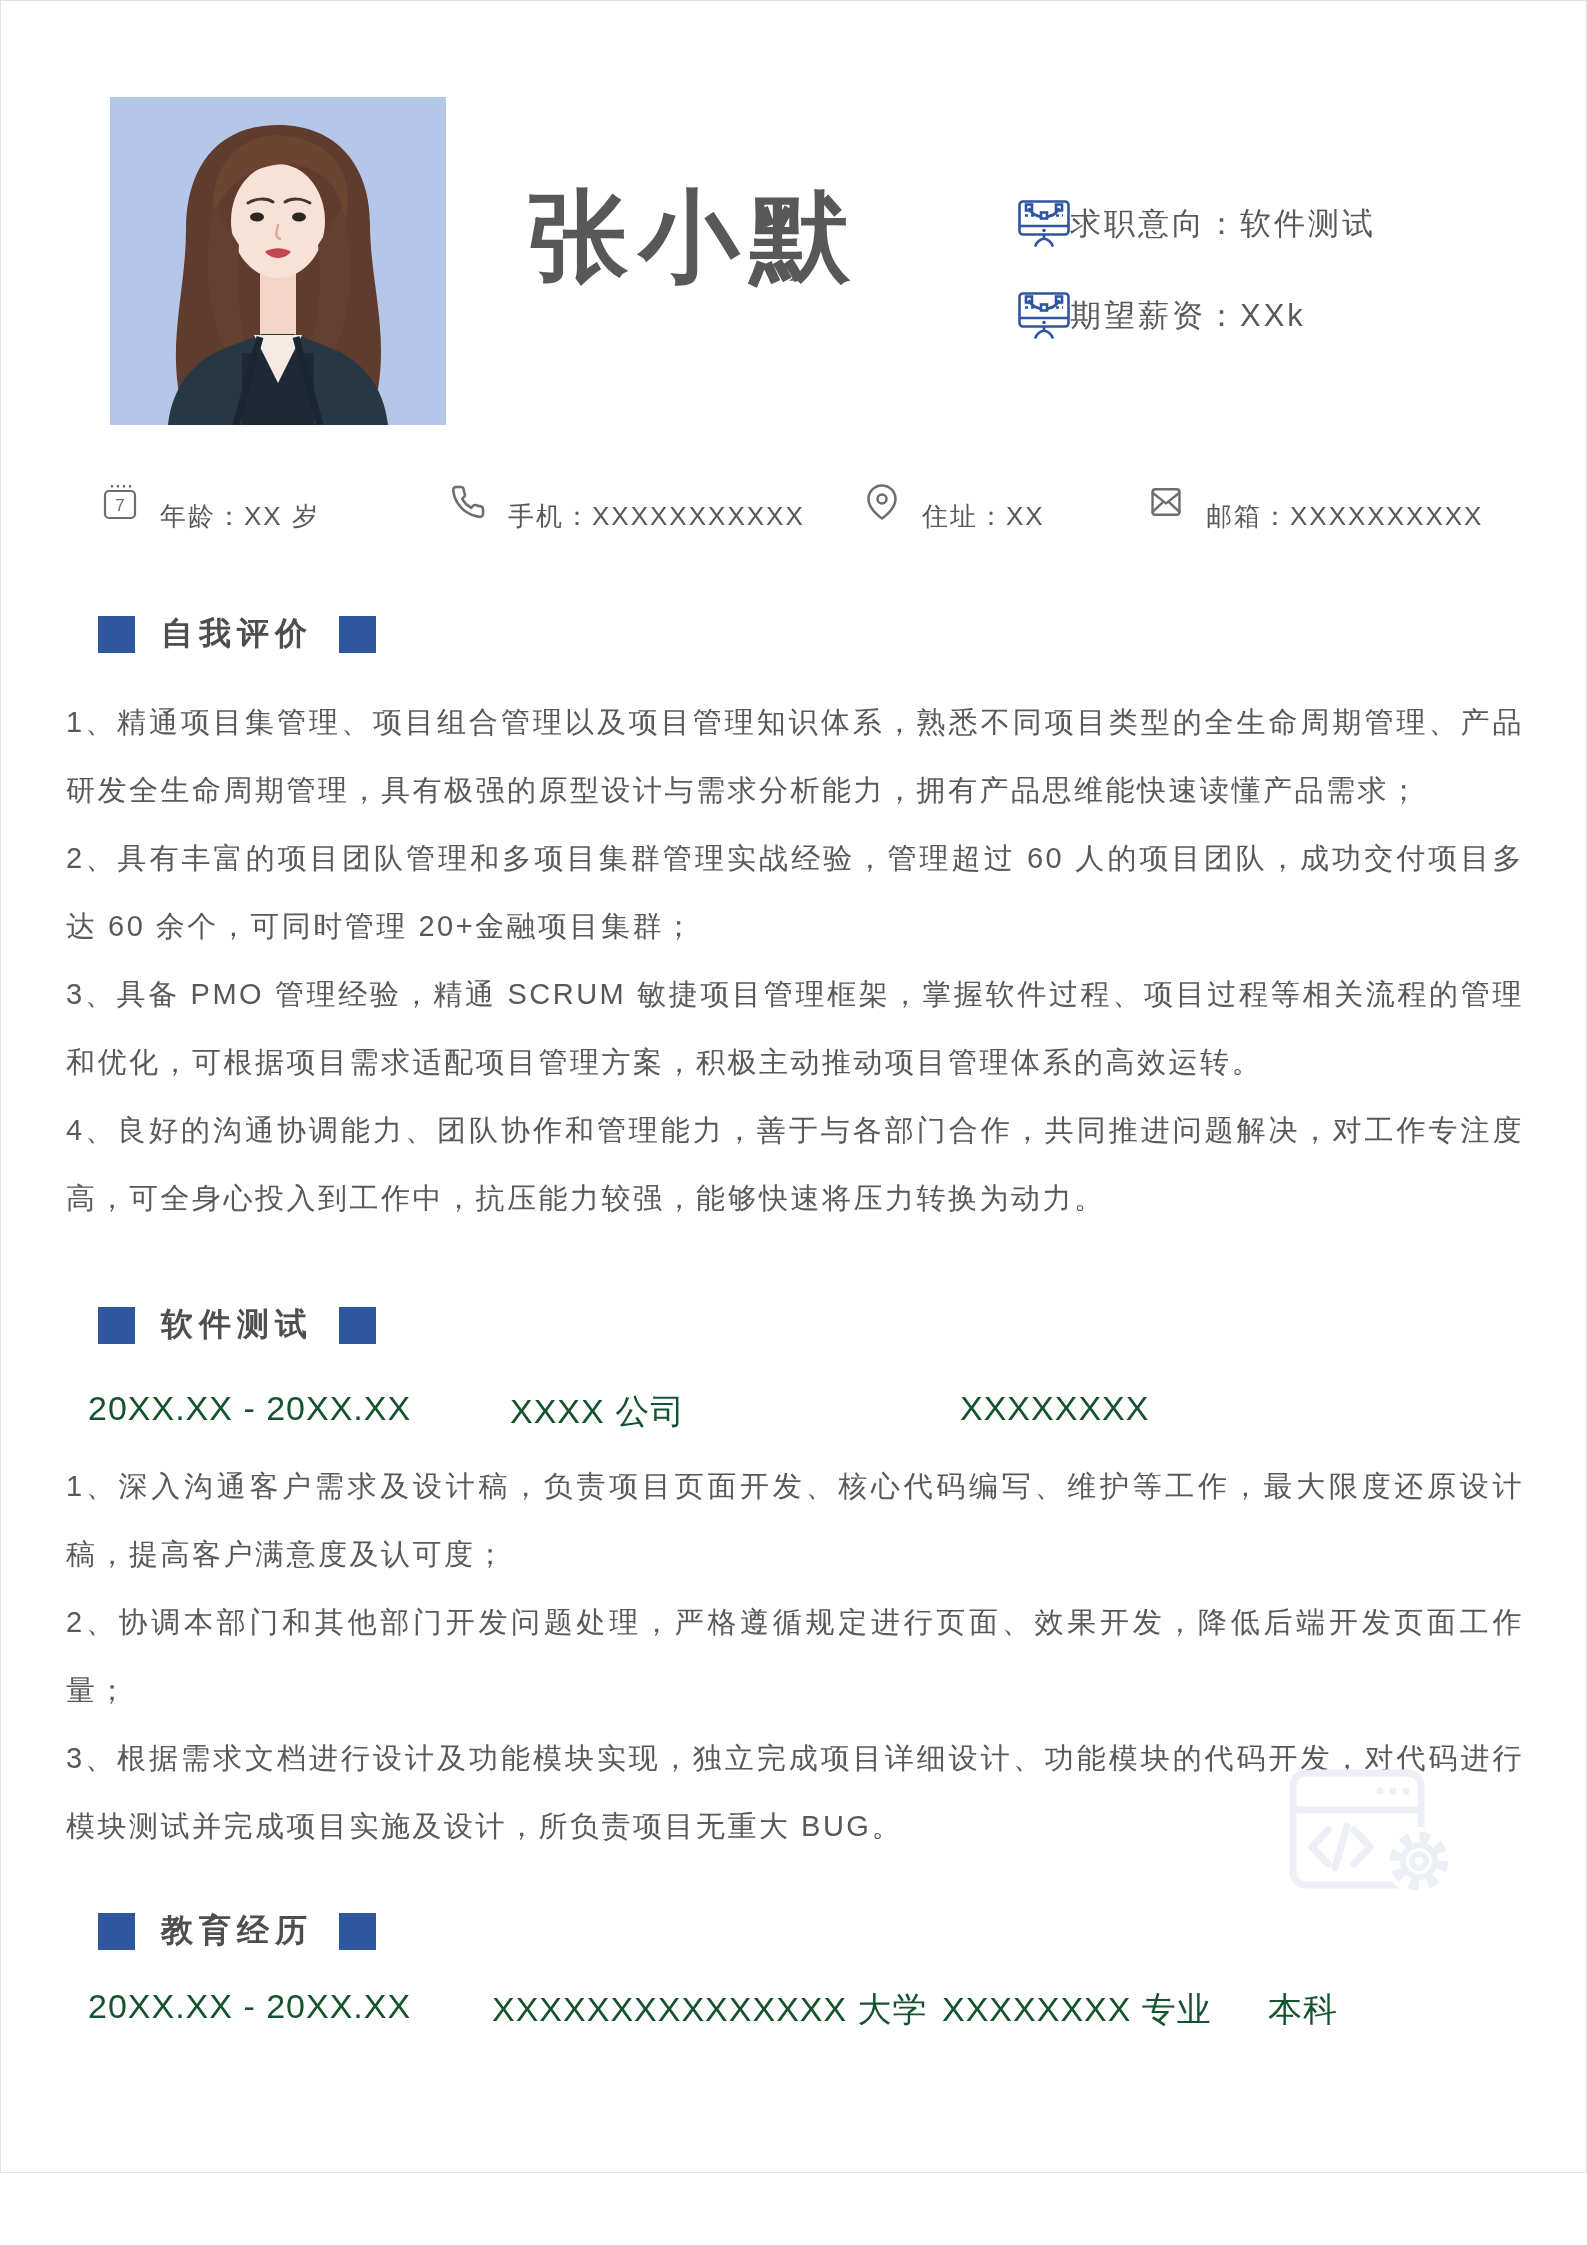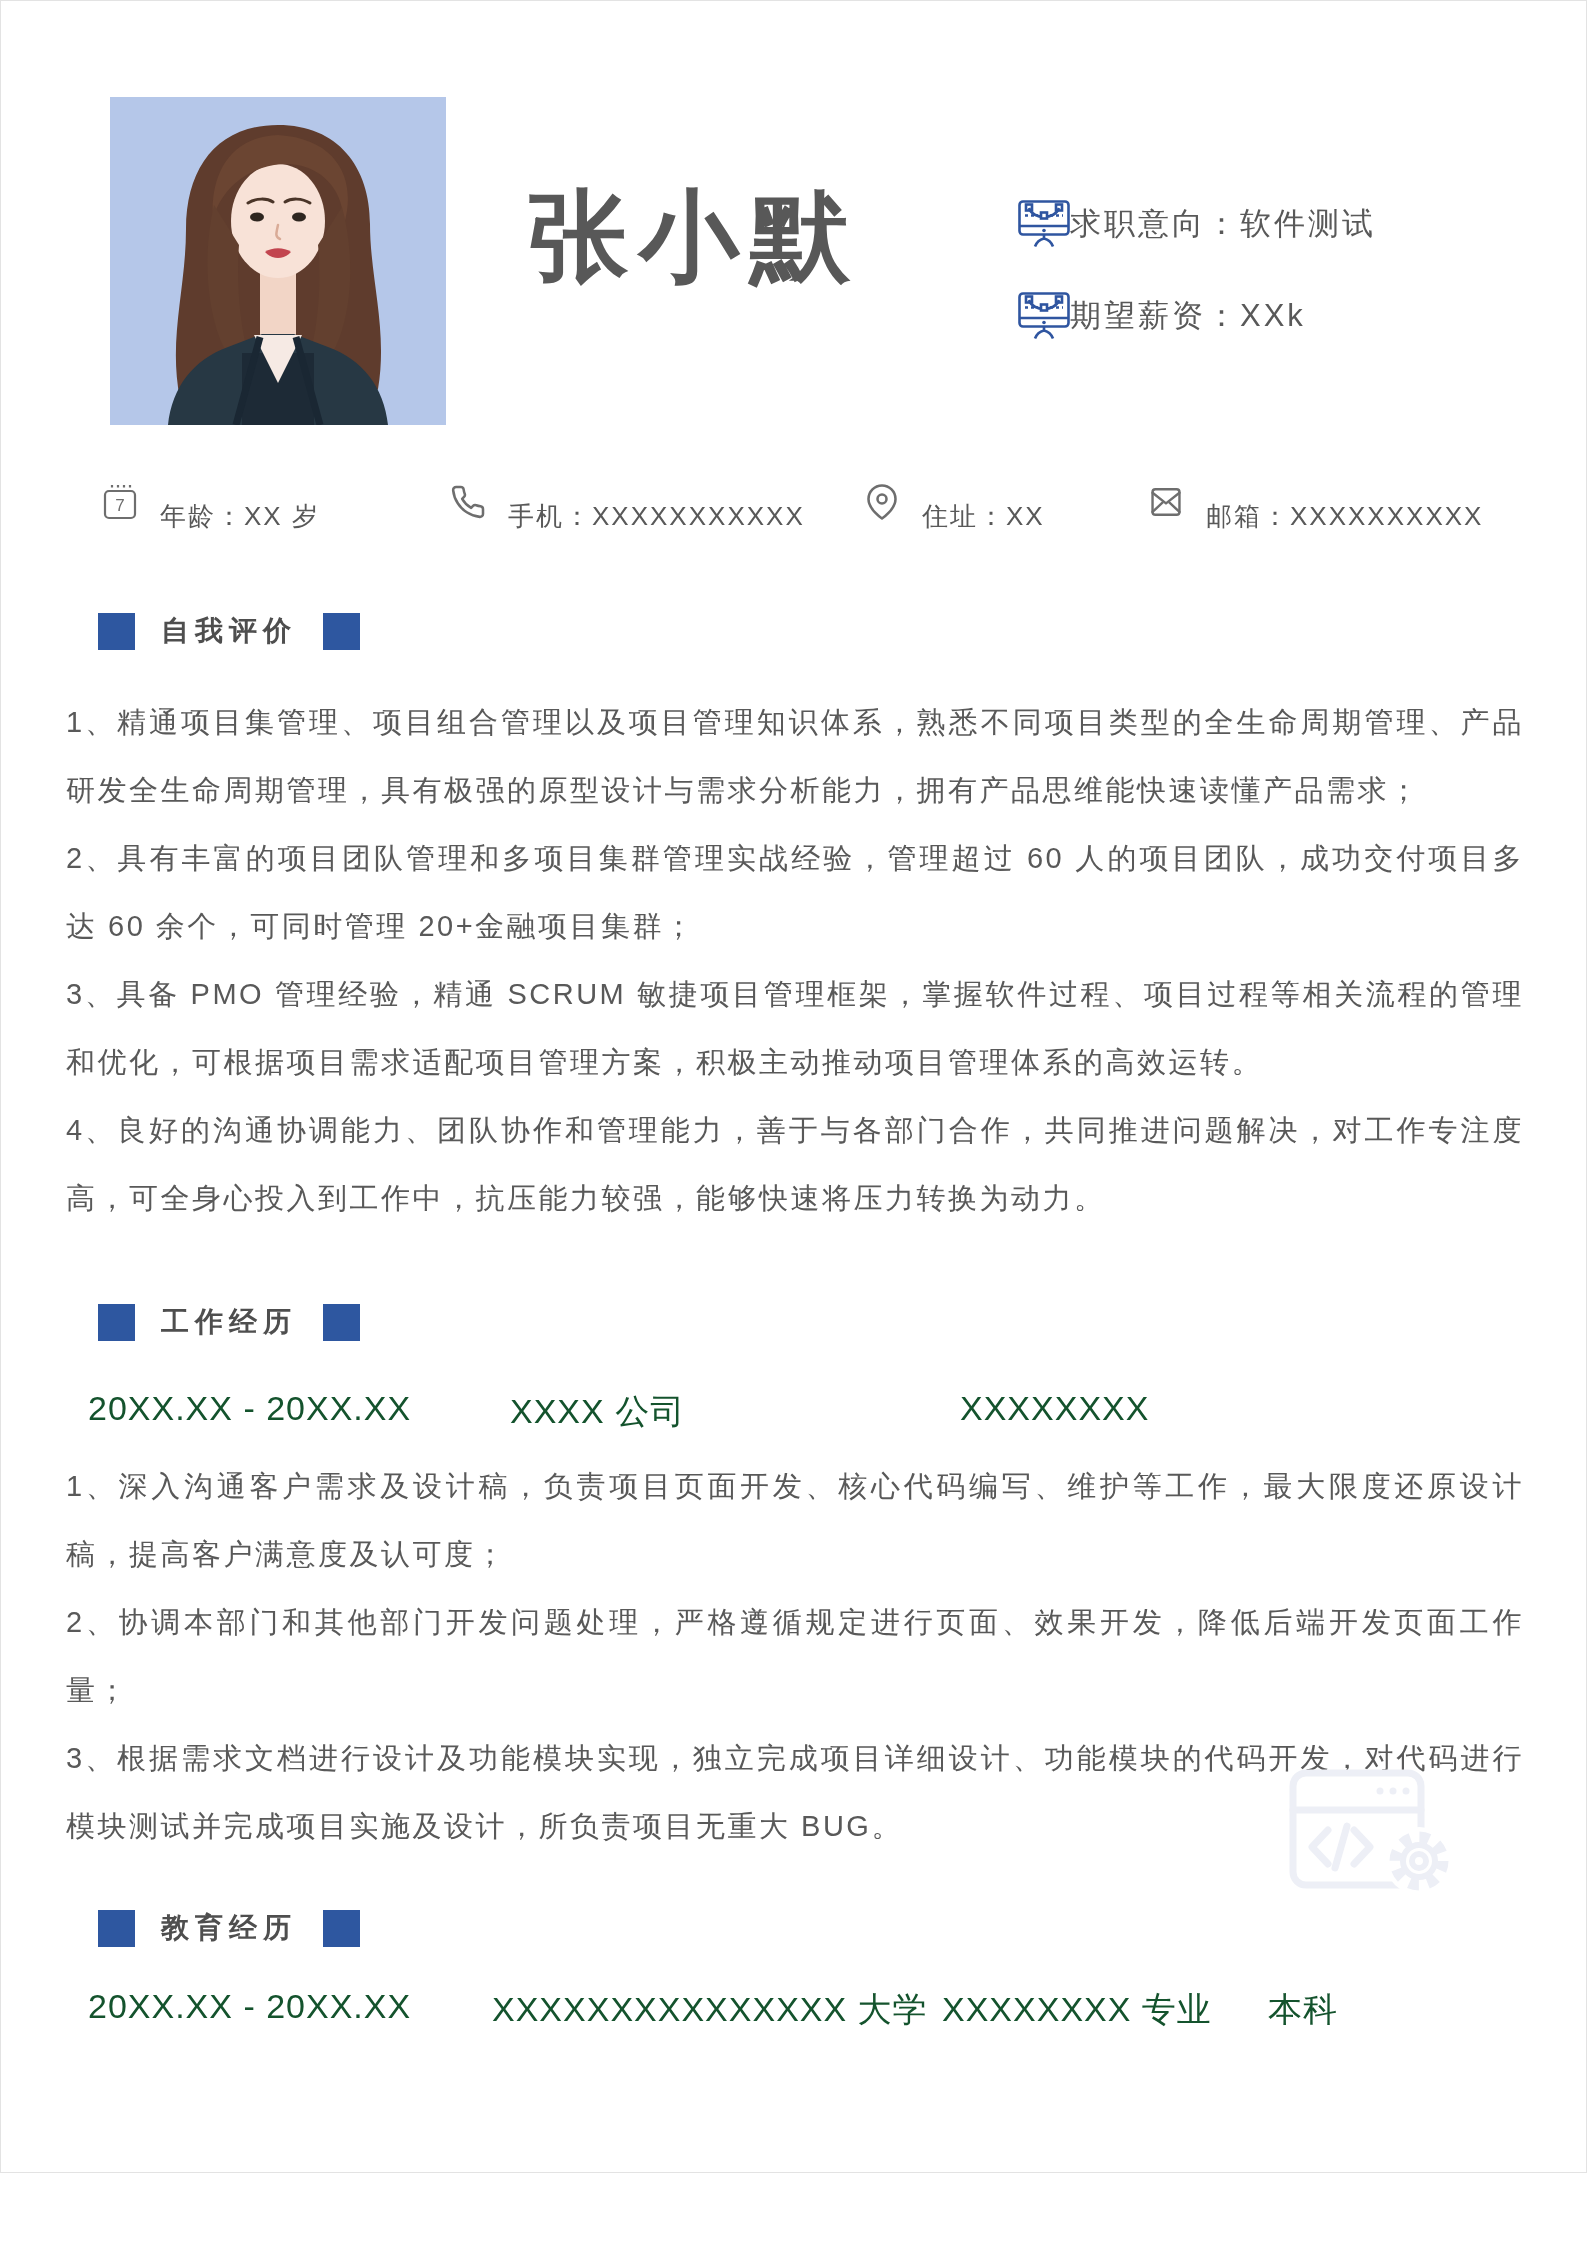--- a/index.html
+++ b/index.html
@@ -22,21 +22,21 @@
   .intent-row .txt{font-size:31px;color:#595959;letter-spacing:3px;}
   .intent-1{top:200px;}
   .intent-2{top:292px;}
   
   .contact-item{position:absolute;top:480px;display:flex;align-items:center;gap:22px;white-space:nowrap;height:44px;}
   .contact-item .txt{font-size:26px;color:#595959;letter-spacing:2px;margin-top:28px;}
   .c1{left:102px;} .c2{left:450px;} .c3{left:864px;} .c4{left:1148px;}
   
   .sec-header{position:absolute;left:98px;display:flex;align-items:center;gap:26px;}
   .sq{width:37px;height:37px;background:#2e57a0;}
-  .sec-title{font-size:28px;font-weight:700;color:#4e4e4e;letter-spacing:6px;white-space:nowrap;}
+  .sec-title{font-size:32px;font-weight:700;color:#4e4e4e;letter-spacing:6px;white-space:nowrap;}
   .h-self{top:612px;} .h-work{top:1303px;} .h-edu{top:1896px;margin-top:13px;}
   
   .body-block{position:absolute;left:66px;width:1458px;font-size:29px;line-height:68px;letter-spacing:2.5px;color:#595959;text-align:justify;}
   .body-block p{margin:0;}
   .b-self{top:688px;}
   .b-work{top:1452px;}
   
   .meta-row{position:absolute;height:40px;font-size:34px;font-weight:400;color:#14532d;white-space:nowrap;}
   .meta-row span{position:absolute;top:0;letter-spacing:1px;}
   .r-work{top:1389px;left:0;width:1587px;}
@@ -151,21 +151,21 @@
   </div>
   <div class="body-block b-self">
     <p>1、精通项目集管理、项目组合管理以及项目管理知识体系，熟悉不同项目类型的全生命周期管理、产品研发全生命周期管理，具有极强的原型设计与需求分析能力，拥有产品思维能快速读懂产品需求；</p>
     <p>2、具有丰富的项目团队管理和多项目集群管理实战经验，管理超过 60 人的项目团队，成功交付项目多达 60 余个，可同时管理 20+金融项目集群；</p>
     <p>3、具备 PMO 管理经验，精通 SCRUM 敏捷项目管理框架，掌握软件过程、项目过程等相关流程的管理和优化，可根据项目需求适配项目管理方案，积极主动推动项目管理体系的高效运转。</p>
     <p>4、良好的沟通协调能力、团队协作和管理能力，善于与各部门合作，共同推进问题解决，对工作专注度高，可全身心投入到工作中，抗压能力较强，能够快速将压力转换为动力。</p>
   </div>
 
   <div class="sec-header h-work">
     <span class="sq"></span>
-    <span class="sec-title">工作经历</span>
+    <span class="sec-title">软件测试</span>
     <span class="sq"></span>
   </div>
   <div class="meta-row r-work">
     <span class="m1">20XX.XX - 20XX.XX</span>
     <span class="m2">XXXX 公司</span>
     <span class="m3">XXXXXXXX</span>
   </div>
   <div class="body-block b-work">
     <p>1、深入沟通客户需求及设计稿，负责项目页面开发、核心代码编写、维护等工作，最大限度还原设计稿，提高客户满意度及认可度；</p>
     <p>2、协调本部门和其他部门开发问题处理，严格遵循规定进行页面、效果开发，降低后端开发页面工作量；</p>

